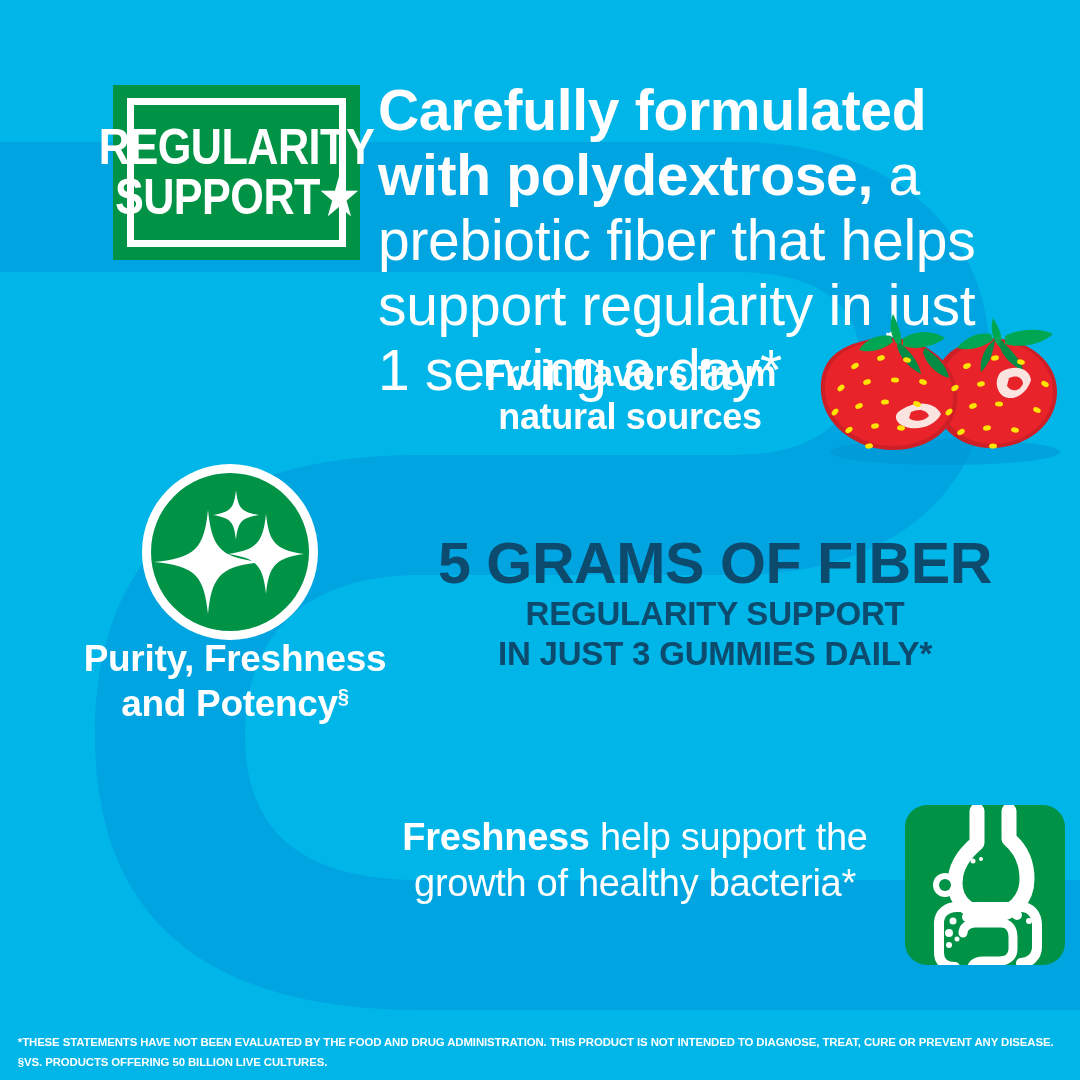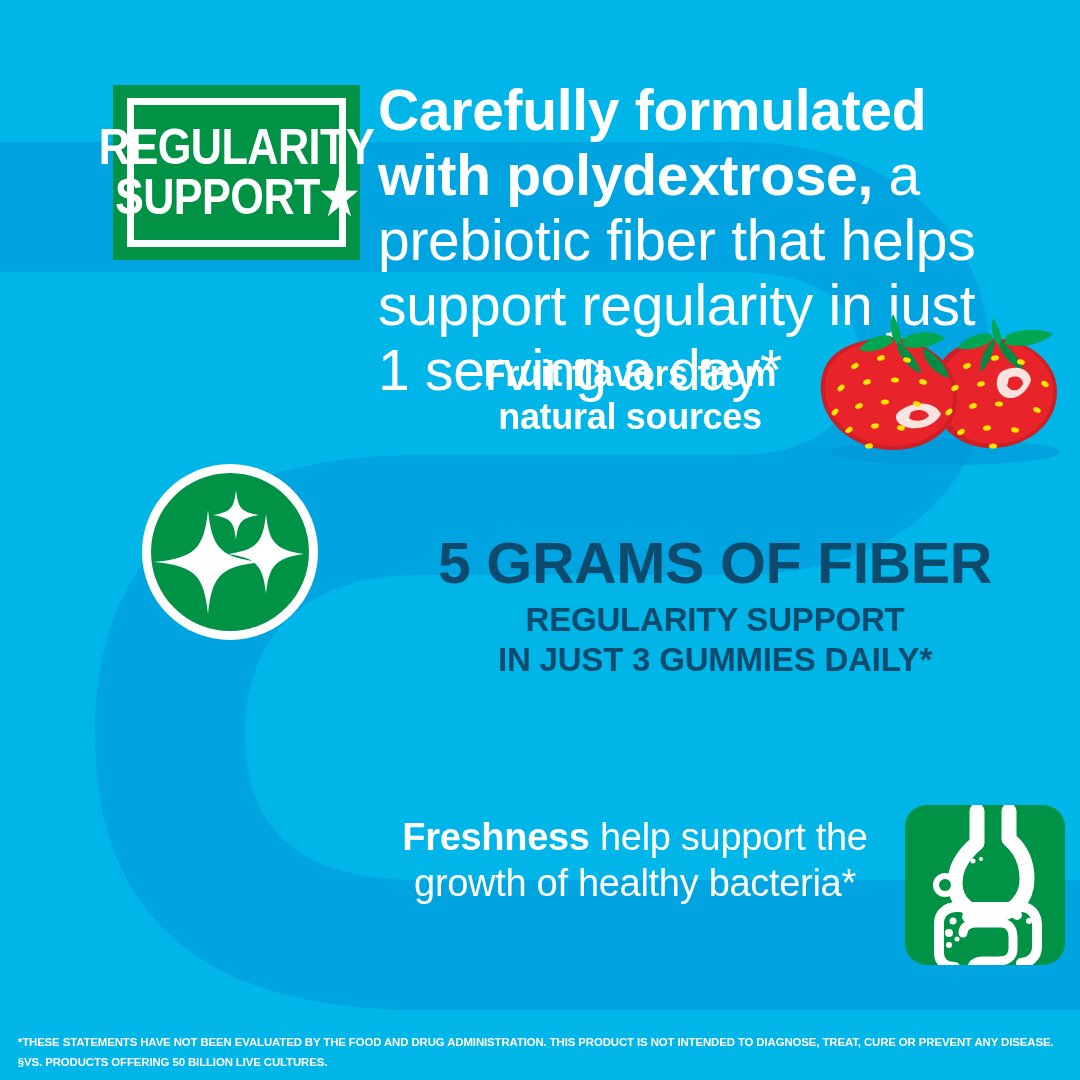--- a/index.html
+++ b/index.html
@@ -75,21 +75,20 @@
     text-align:center;color:#0c4a6e;
   }
   .fiber-main{
     font-size:58px;font-weight:bold;line-height:1.05;
     letter-spacing:-0.5px;
     transform:scaleX(1.02);
   }
   .fiber-sub{
     font-size:33px;font-weight:bold;line-height:1.22;
     letter-spacing:-0.2px;
-    margin-top:6px;
   }
 
   .prebiotic-copy{
     left:380px;top:815px;width:510px;
     text-align:center;
     font-size:38px;line-height:1.2;
     font-weight:300;
     letter-spacing:-0.3px;
   }
   .prebiotic-copy b{font-weight:bold;}
@@ -222,20 +221,24 @@
     <path d="M68,48 C72,86 80,96 122,100 C80,104 72,114 68,152
              C64,114 56,104 14,100 C56,96 64,86 68,48 Z" fill="#ffffff"></path>
 
     <path d="M126,52 C129,80 135,88 164,92 C135,96 129,104 126,132
              C123,104 117,96 88,92 C117,88 123,80 126,52 Z" fill="#ffffff"></path>
 
     <path d="M96,28 C98,46 101,50 119,53 C101,56 98,60 96,78
              C94,60 91,56 73,53 C91,50 94,46 96,28 Z" fill="#ffffff"></path>
   </svg>
 
+  <div class="layer copy purity-copy">
+    <div>Purity, Freshness</div>
+    <div><span>and Potency</span><sup>§</sup></div>
+  </div>
 
   <div class="layer fiber-block">
     <div class="fiber-main">5 GRAMS OF FIBER</div>
     <div class="fiber-sub">REGULARITY SUPPORT</div>
     <div class="fiber-sub" style="margin-top:0">IN JUST 3 GUMMIES DAILY*</div>
   </div>
 
   <svg class="layer gut-icon" viewBox="0 0 160 160">
     <rect x="0" y="0" width="160" height="160" rx="22" ry="22" fill="#009245"></rect>
 

